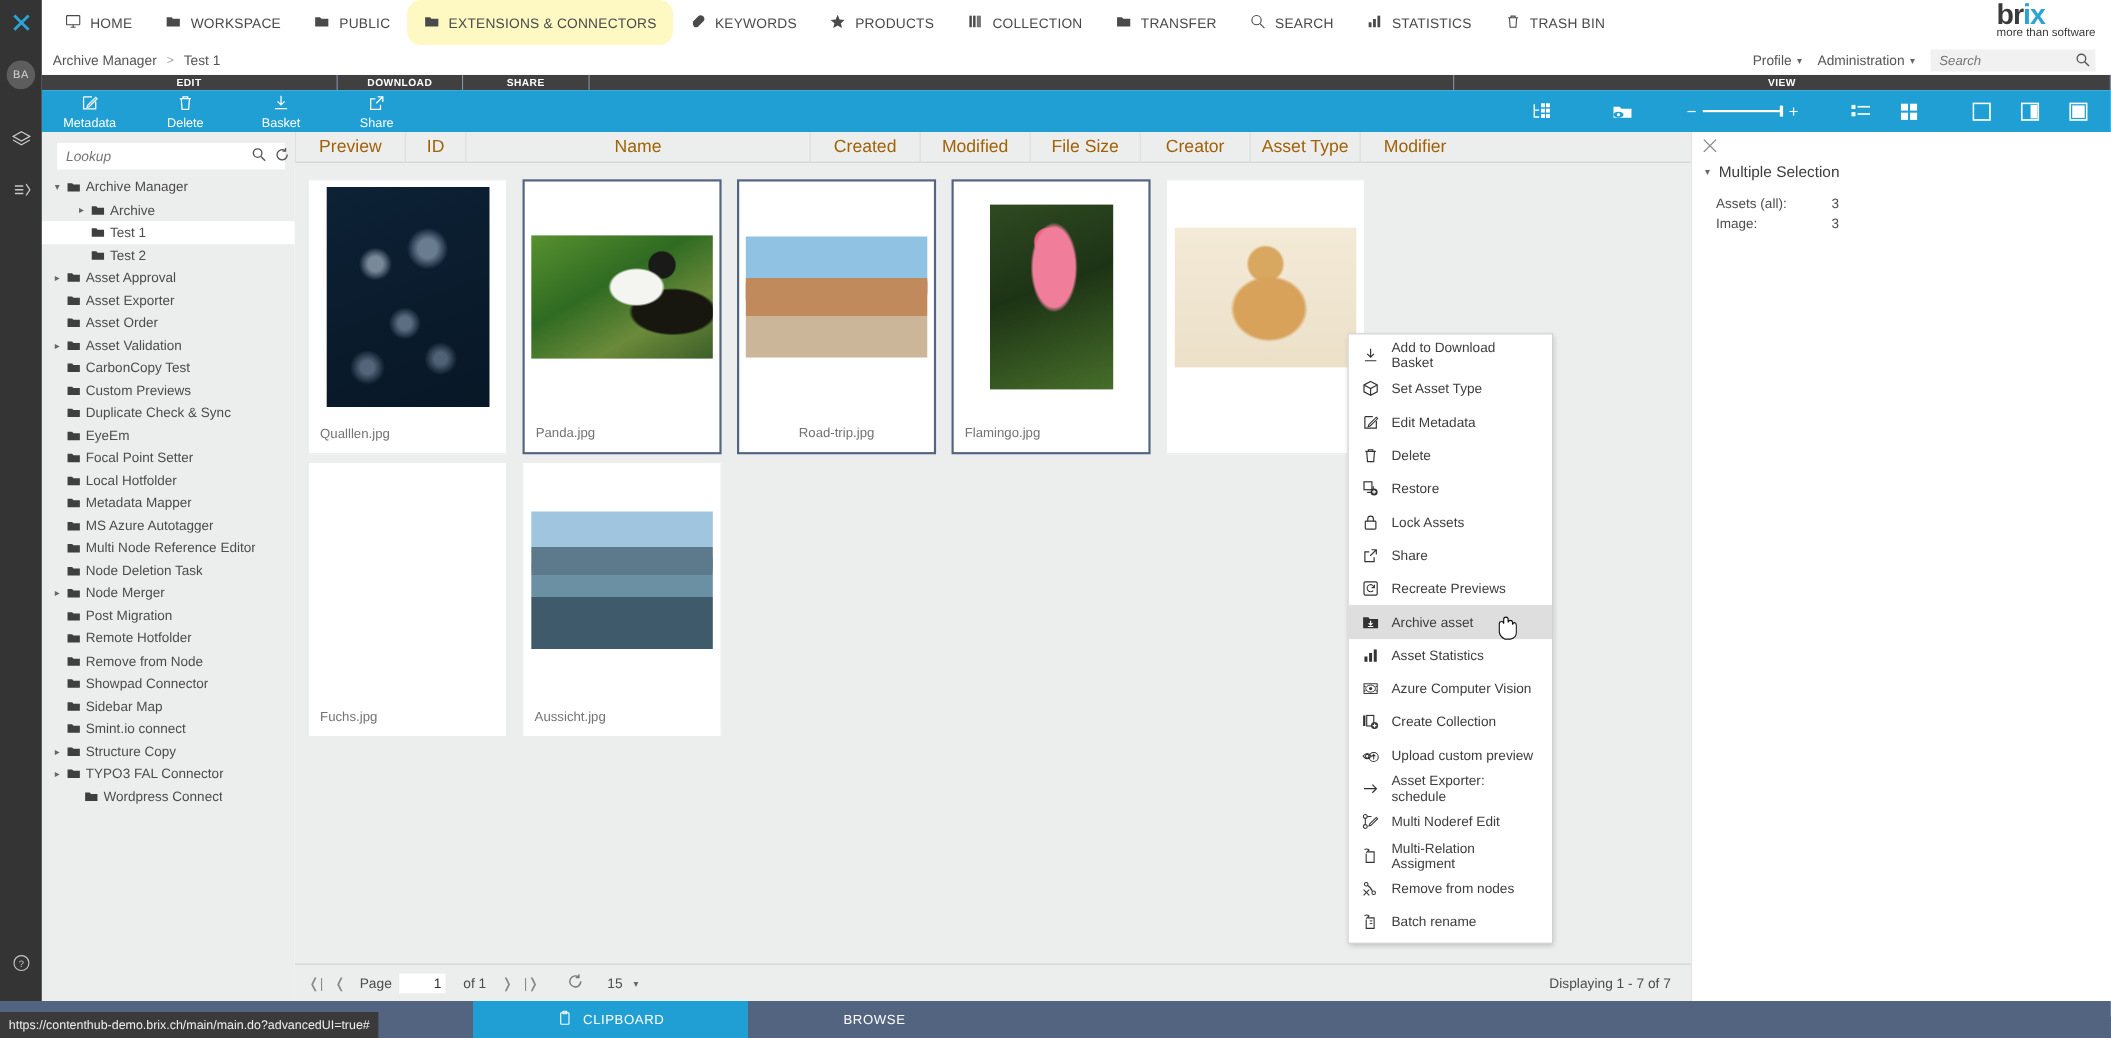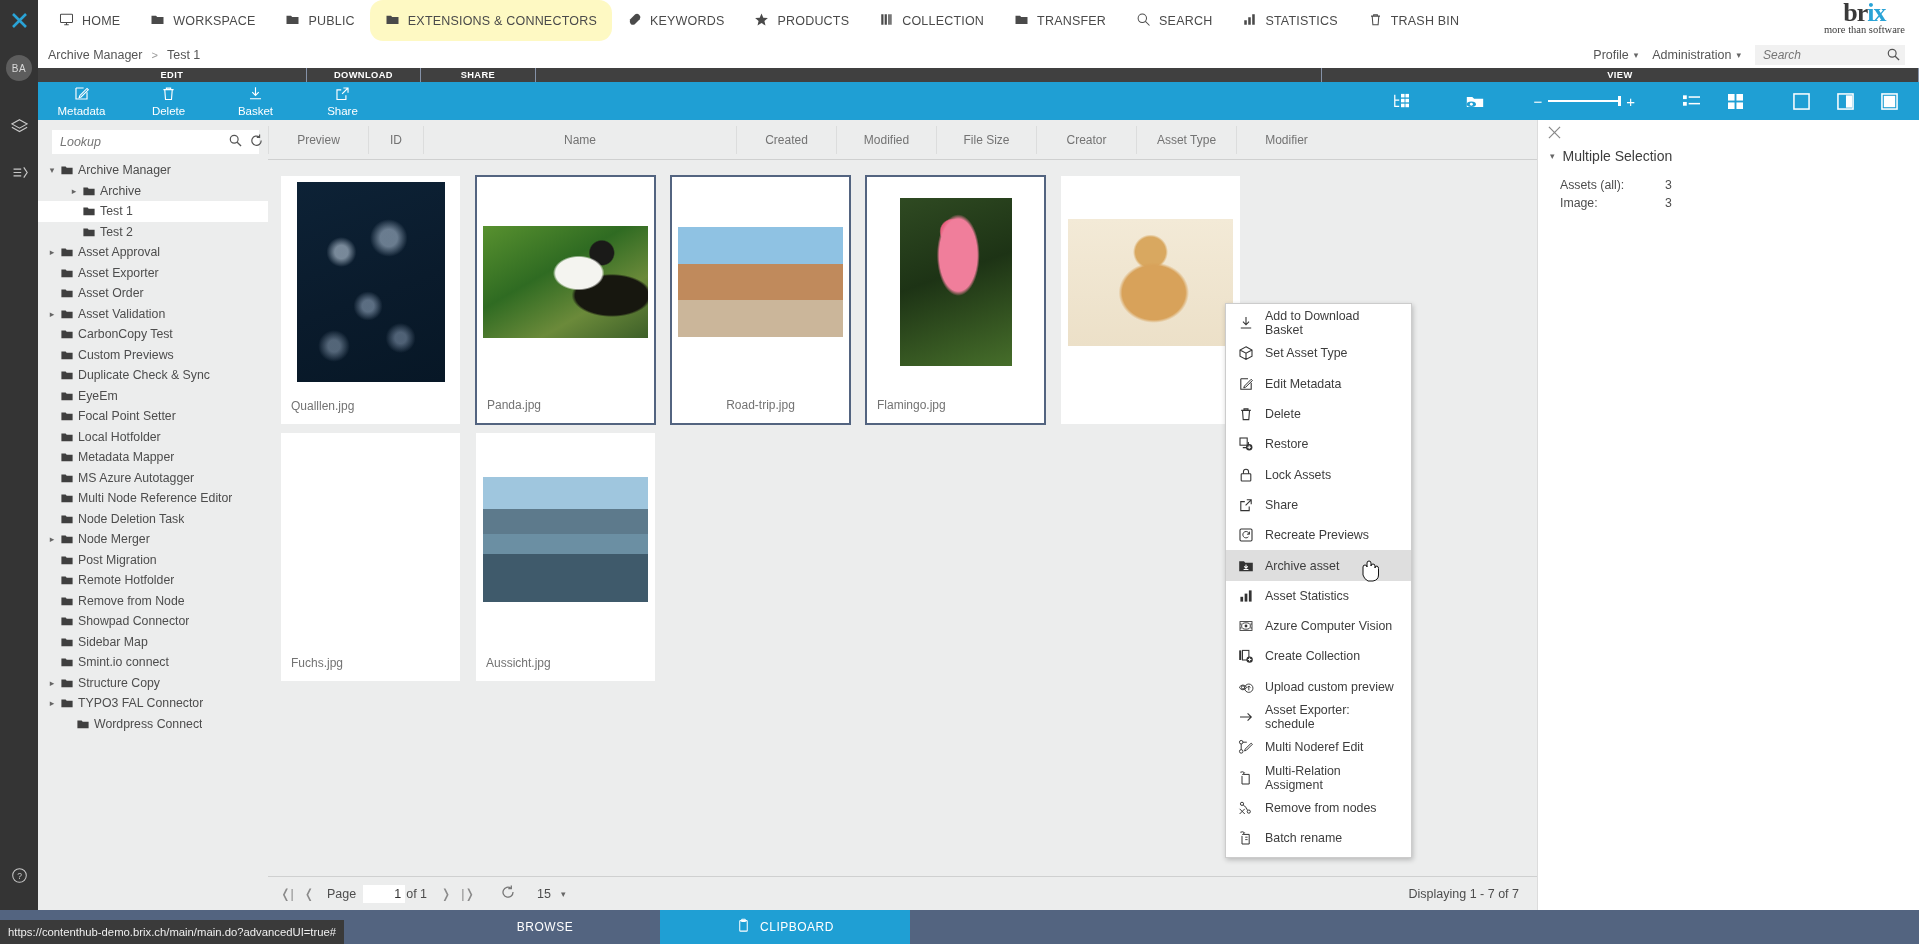--- a/index.html
+++ b/index.html
@@ -32,21 +32,21 @@
     position:absolute; left:38px; top:0; right:0; height:41px; background:#fff;
     display:flex; align-items:center; z-index:30;
   }
   .navitem {
     height:41px; display:flex; align-items:center; gap:8px;
     padding:0 15px; color:#4a4a4a; font-size:12.5px; letter-spacing:.2px;
     cursor:pointer; white-space:nowrap;
   }
   .navitem.active { background:#fef9c3;border-radius:13px; }
   .navitem svg { flex:none; }
-  #brixlogo { position:absolute; right:14px; top:2px; text-align:center;font-family:Liberation Serif, serif; }
+  #brixlogo { position:absolute; right:14px; top:2px; text-align:left; }
   #brixlogo .bw { font-size:26px; font-weight:bold; color:#3a3a3a; line-height:22px;
      letter-spacing:-1px; }
   #brixlogo .bw i { color:#2aa3d6; font-style:normal; }
   #brixlogo .bs { font-size:10.5px; color:#3a3a3a; }
 
   
   #crumbrow {
     position:absolute; left:38px; top:41px; right:0; height:27px; background:#fff;
     display:flex; align-items:center; z-index:29;
   }
@@ -116,22 +116,22 @@
   .tnode .arrow { width:16px; text-align:center; font-size:9px; color:#666; flex:none; }
   .tnode .fold { width:18px; flex:none; display:flex;align-items:center; }
   .tnode .lbl { white-space:nowrap; overflow:hidden; }
 
   
   #content {
     position:absolute; left:268px; top:120px; right:382px; bottom:34px;
     background:#eceded; z-index:10; display:flex; flex-direction:column;
   }
   #colhead {
-    height:40px; background:#eceded; display:flex; align-items:center;
-    border-bottom:1px solid #cfd0d0; font-size:12px; color:#737373; flex:none;
+    height:28px; background:#eceded; display:flex; align-items:center;
+    border-bottom:1px solid #cfd0d0; font-size:16px; color:#a16207; flex:none;
   }
   #colhead .ch {
     height:28px; display:flex; align-items:center; justify-content:center;
     border-left:1px solid #dcdddd;
   }
   #grid { flex:1; position:relative; overflow:hidden; padding:15px 0 0 12px; }
   .card {
     width:181px; height:250px; background:#fff; border:1px solid #eceded;
     position:absolute; display:flex; flex-direction:column;
   }
@@ -759,21 +759,21 @@
           <div style="width:165px;height:125px;background-image:linear-gradient(180deg,#9fc6de 0 26%, #5d7a8c 26% 46%, #6b8fa3 46% 62%, #3f5a6b 62% 100%),radial-gradient(ellipse at 20% 40%, #48606e 0 16%, transparent 18%),radial-gradient(ellipse at 80% 38%, #4c6573 0 17%, transparent 19%)"></div>
         </div>
         <div class="cname">Aussicht.jpg</div>
       </div>
     </div>
   <div id="pager">
     <span class="pb" style="margin-left:8px">❬|</span>
     <span class="pb">❬</span>
     <span style="margin:0 7px">Page</span>
     <input id="pagenum" value="1" style="">
-    <span style="margin-left:1px">of 1</span>
+    <span style="margin-left:16px">of 1</span>
     <span class="pb" style="margin-left:8px">❭</span>
     <span class="pb">|❭</span>
     <span class="pb" style="margin-left:18px">
       <svg width="14" height="14" viewBox="0 0 14 14">
           <path d="M12 7 A5 5 0 1 1 10 3.2" stroke="#777" stroke-width="1.3" fill="none"></path>
           <path d="M10.3 0.6 L10.3 3.6 L7.3 3.6" stroke="#777" stroke-width="1.3" fill="none"></path>
         </svg>
     </span>
     <span id="pgsize">
       <span>15</span>
@@ -981,24 +981,24 @@
     </div>
   </div>
 <div id="cursor">
   <svg width="19" height="22" viewBox="0 0 19 22">
     <path d="M3 13 L3 7 Q3 5 5 5 Q7 5 7 7 L7 3 Q7 1 9 1 Q11 1 11 3 L11 6 Q11 4 13 4 Q15 4 15 6 L15 8 Q15 6 17 6 Q18.5 6.5 18.5 8.5 L18.5 15 Q18.5 20 13 21 L8 21 Q4 19 3 15 Z" fill="#fff" stroke="#111" stroke-width="1"></path>
   </svg>
 </div>
 
 <div id="bottombar">
     <div style="width: 430px;"></div>
-    <div class="bb" style="width: 230px;">
-      <span>BROWSE</span>
-    </div>
     <div class="bb active" style="width: 250px;">
       <span><svg width="15" height="15" viewBox="0 0 20 20" fill="none" stroke="#ffffff" stroke-width="1.35">
           <rect x="5" y="3.5" width="10" height="14" rx="1"></rect>
           <rect x="7.6" y="1.8" width="4.8" height="3" rx="0.6"></rect>
         </svg></span>
       <span>CLIPBOARD</span>
     </div>
+    <div class="bb" style="width: 230px;">
+      <span>BROWSE</span>
+    </div>
   </div>
 <div id="statusurl">https://contenthub-demo.brix.ch/main/main.do?advancedUI=true#</div>
 
 </body></html>

